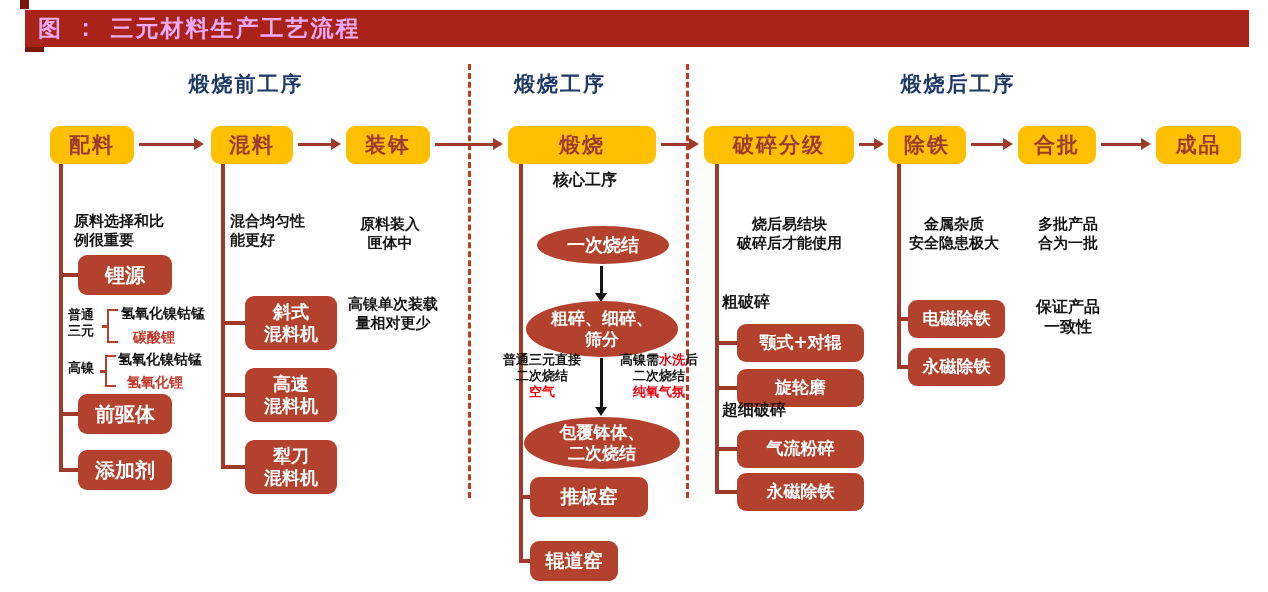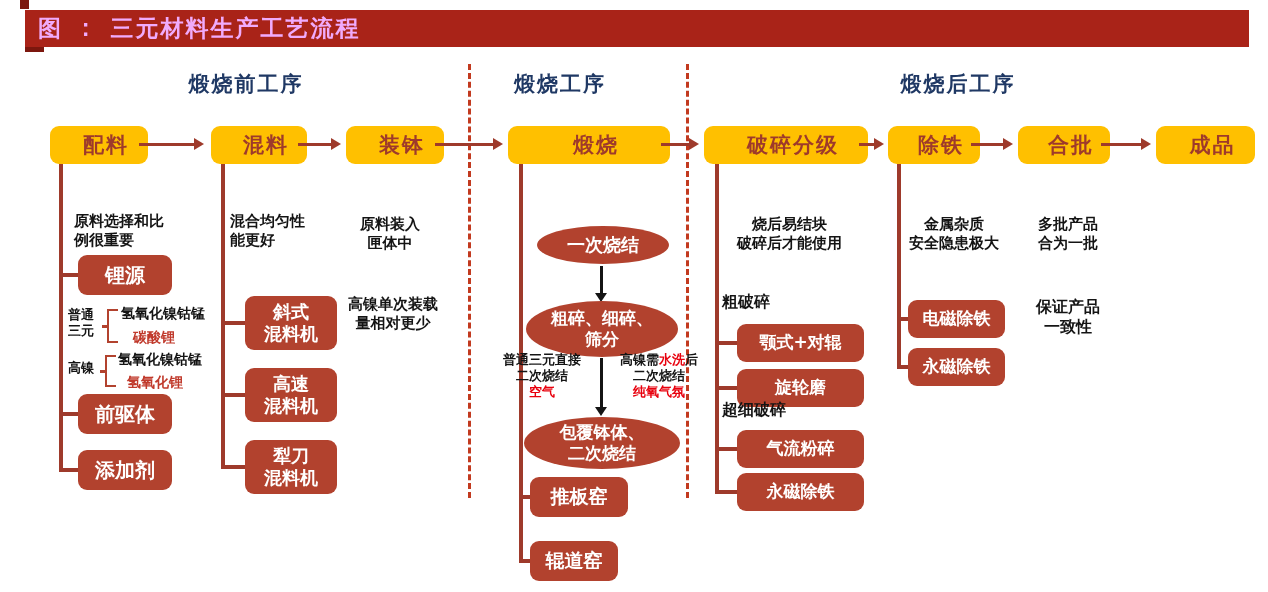--- a/index.html
+++ b/index.html
@@ -33,21 +33,21 @@
   }
   .titlebar-shadow{left:25px;top:47px;width:19px;height:5px;background:var(--bar-dark);}
   
   .sect{color:var(--navy);font-weight:bold;font-size:21px;text-align:center;width:200px;letter-spacing:2px;}
   
   .dashline{border-left:3px dashed var(--sep);width:0;}
   
   .flowbox{
     top:126px;height:38px;background:var(--yellow);color:var(--linered);
     font-weight:bold;font-size:21px;border-radius:9px;letter-spacing:2px;
-    display:flex;align-items:center;justify-content:center;padding-left:14px;
+    display:flex;align-items:center;justify-content:center;
   }
   
   .redbox{
     background:var(--boxred);color:#fff;font-weight:bold;border-radius:9px;
     display:flex;flex-direction:column;align-items:center;justify-content:center;
     text-align:center;line-height:1.25;
   }
   .ellipse{border-radius:50%;}
   
   .vline{width:4px;background:var(--linered);}
@@ -167,20 +167,21 @@
 <div class="abs note center" style="left:334px;top:295px;width:118px;">
   <div>高镍单次装载</div>
   <div>量相对更少</div>
 </div>
 
 <div class="abs vline" style="left:519px;top:164px;height:397px;"></div>
 <div class="abs stub" style="left:519px;top:495px;width:11px;"></div>
 <div class="abs stub" style="left:519px;top:559px;width:11px;"></div>
 
 <div class="abs note center" style="left:500px;top:170px;width:170px;font-size:16px;line-height:20px;">
+  <div>核心工序</div>
 </div>
 
 <div class="abs redbox ellipse" style="left:537px;top:226px;width:132px;height:38px;font-size:18px;">一次烧结</div>
 <div class="abs varrow" style="left:600px;top:266px;height:28px;"></div>
 
 <div class="abs redbox ellipse" style="left:526px;top:301px;width:152px;height:56px;font-size:17px;">
   <div>粗碎、细碎、</div>
   <div>筛分</div>
 </div>
 
@@ -194,21 +195,21 @@
   <div><span>高镍需</span><span class="redtext">水洗</span><span>后</span></div>
   <div>二次烧结</div>
   <div class="redtext">纯氧气氛</div>
 </div>
 
 <div class="abs redbox ellipse" style="left:524px;top:417px;width:156px;height:52px;font-size:17px;">
   <div>包覆钵体、</div>
   <div>二次烧结</div>
 </div>
 
-<div class="abs redbox" style="left:530px;top:477px;width:98px;height:40px;font-size:19px;">推板窑</div>
+<div class="abs redbox" style="left:530px;top:477px;width:118px;height:40px;font-size:19px;">推板窑</div>
 <div class="abs redbox" style="left:530px;top:541px;width:88px;height:40px;font-size:19px;">辊道窑</div>
 
 <div class="abs vline" style="left:715px;top:164px;height:328px;"></div>
 <div class="abs stub" style="left:715px;top:341px;width:22px;"></div>
 <div class="abs stub" style="left:715px;top:386px;width:22px;"></div>
 <div class="abs stub" style="left:715px;top:447px;width:22px;"></div>
 <div class="abs stub" style="left:715px;top:490px;width:22px;"></div>
 
 <div class="abs note center" style="left:712px;top:215px;width:155px;">
   <div>烧后易结块</div>

